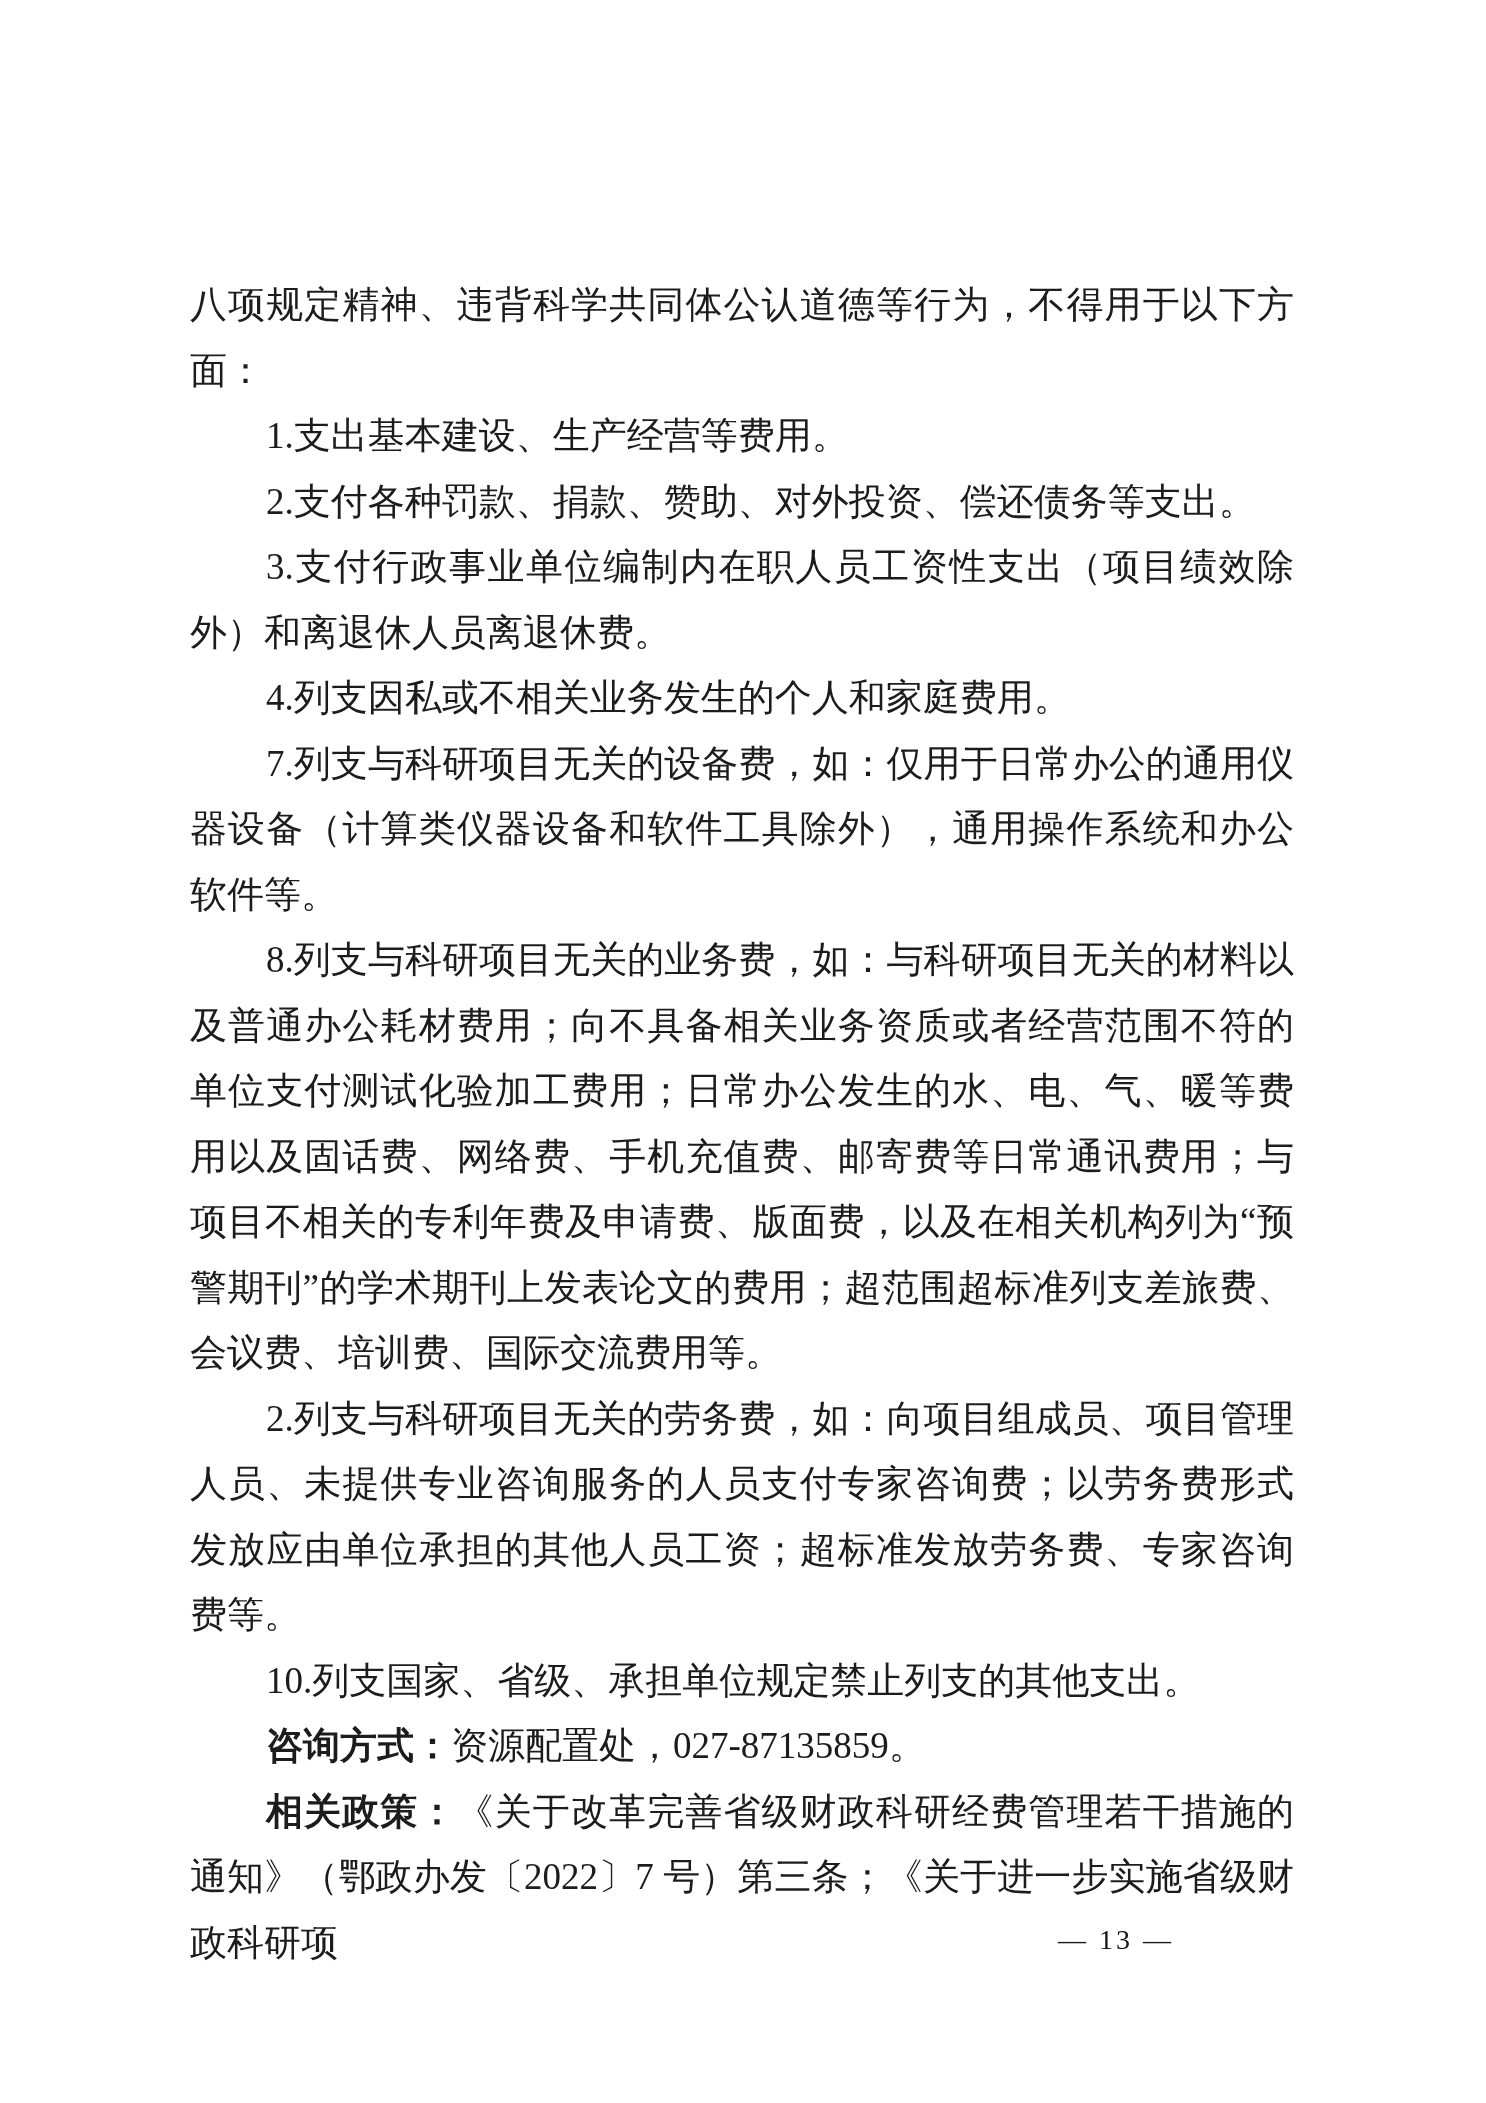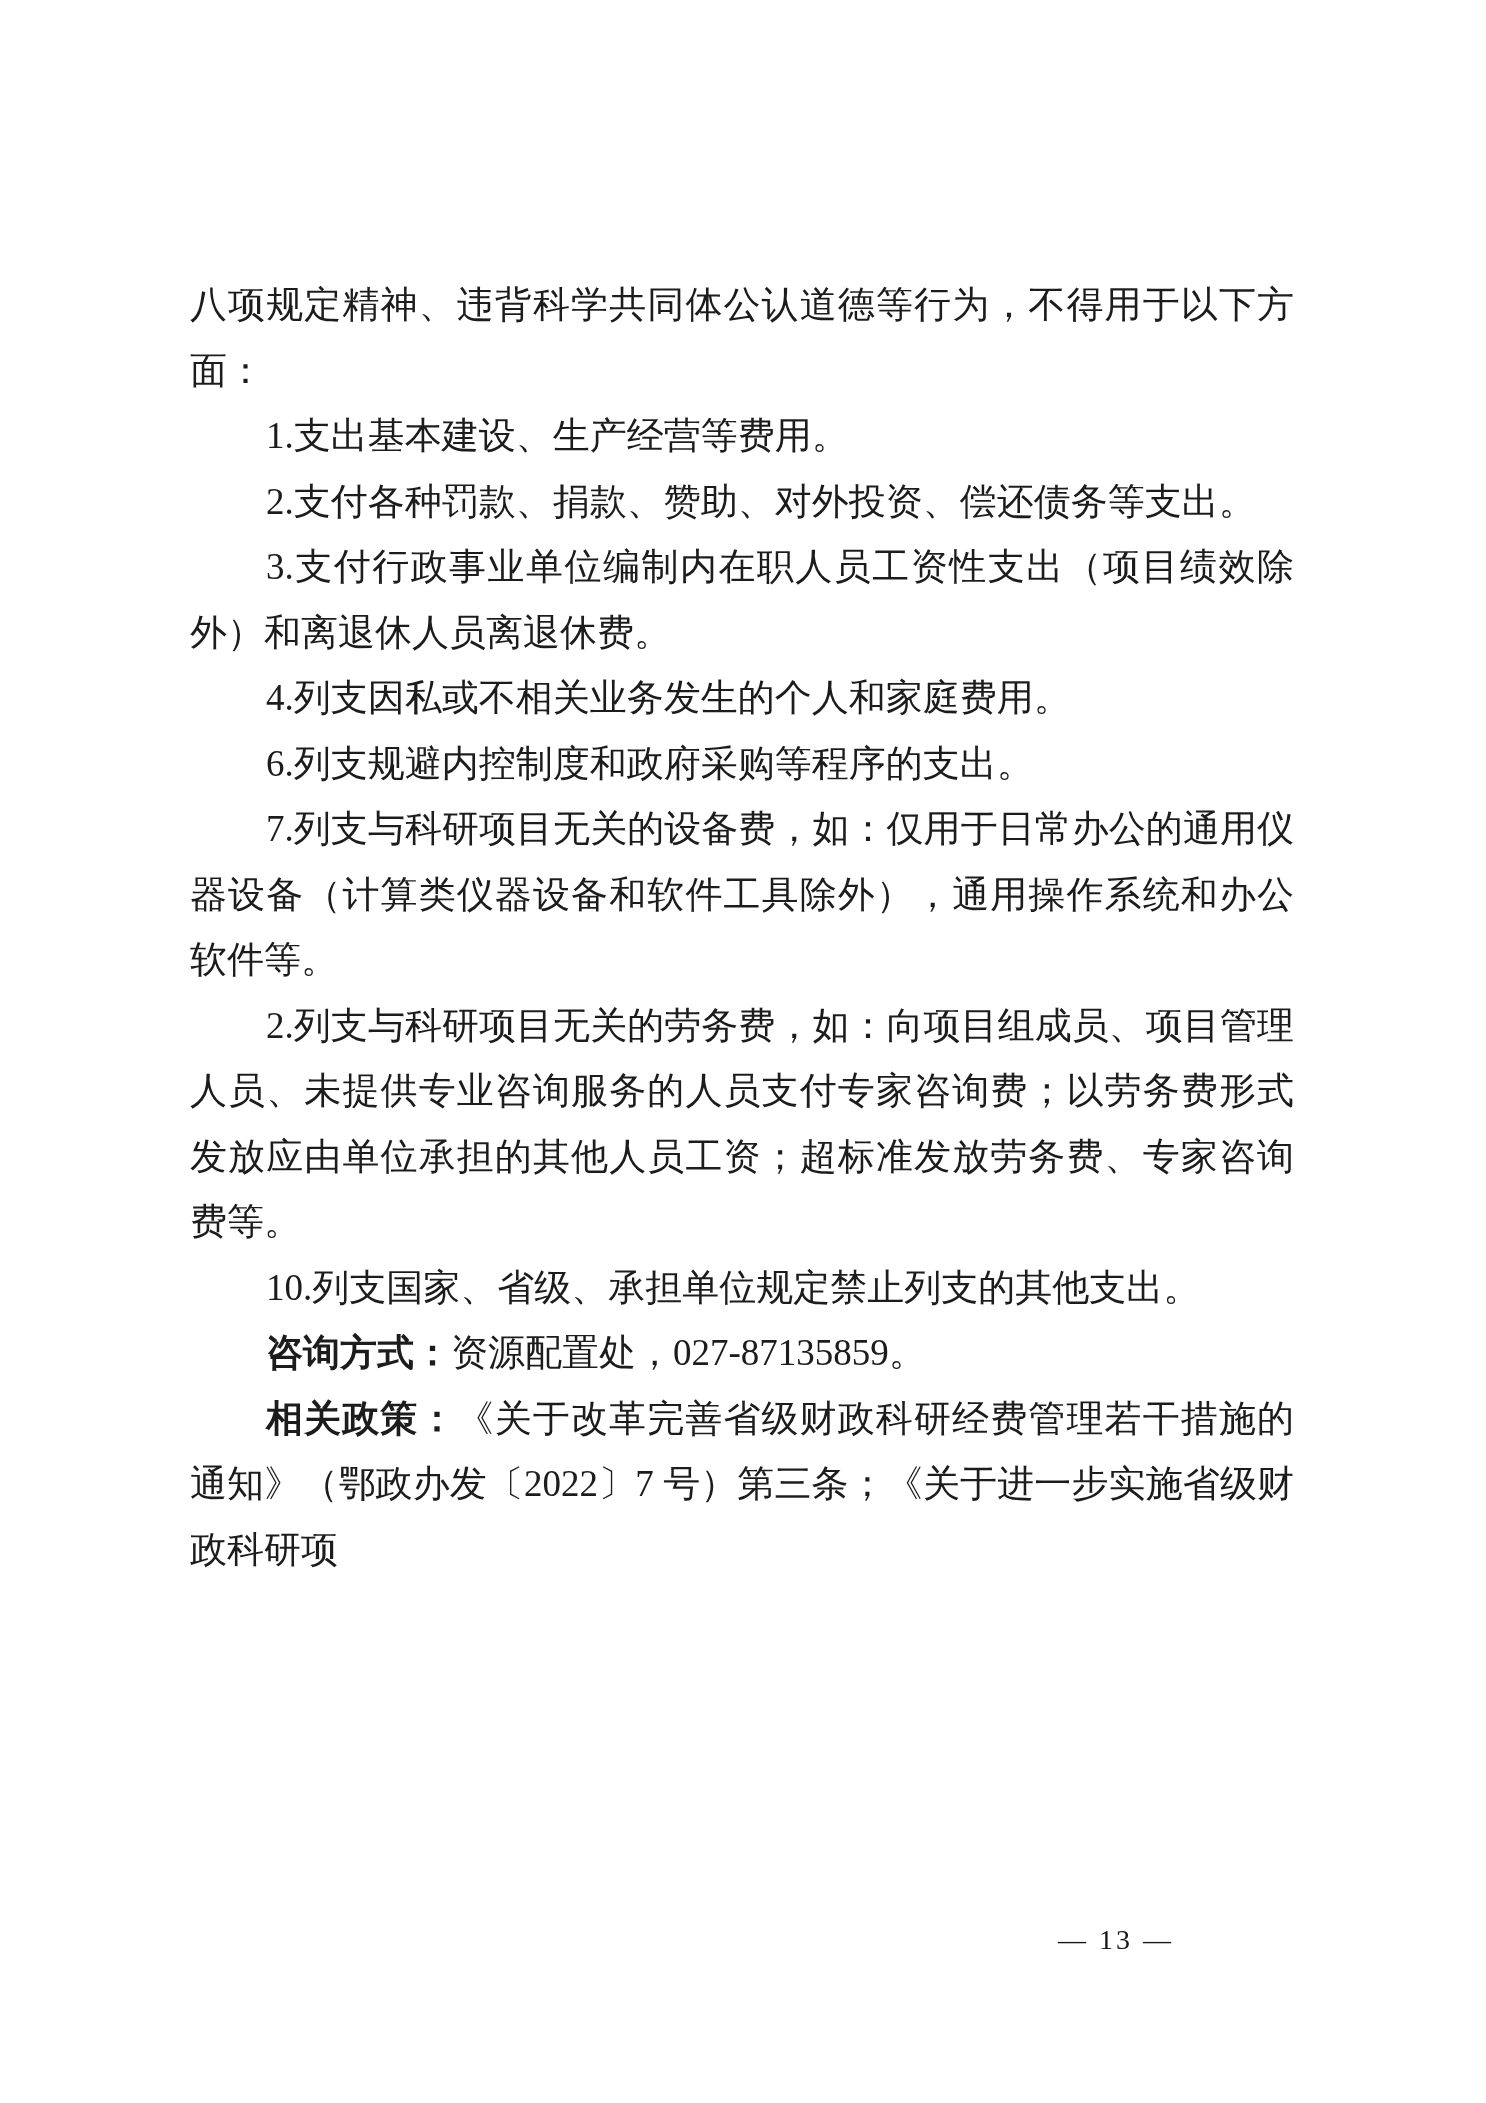--- a/index.html
+++ b/index.html
@@ -51,21 +51,21 @@
 </head>
 <body>
 
 <div class="page">
   <div class="content" id="content">
       <p class="para"><span>八项规定精神、违背科学共同体公认道德等行为，不得用于以下方面：</span></p>
       <p class="para indent"><span>1.支出基本建设、生产经营等费用。</span></p>
       <p class="para indent"><span>2.支付各种罚款、捐款、赞助、对外投资、偿还债务等支出。</span></p>
       <p class="para indent"><span>3.支付行政事业单位编制内在职人员工资性支出（项目绩效除外）和离退休人员离退休费。</span></p>
       <p class="para indent"><span>4.列支因私或不相关业务发生的个人和家庭费用。</span></p>
-      <p class="para indent"><span>6.列支规避内控制度和政府采购等程序的支出。</span></p>
       <p class="para indent"><span>7.列支与科研项目无关的设备费，如：仅用于日常办公的通用仪器设备（计算类仪器设备和软件工具除外），通用操作系统和办公软件等。</span></p>
+      <p class="para indent"><span>8.列支与科研项目无关的业务费，如：与科研项目无关的材料以及普通办公耗材费用；向不具备相关业务资质或者经营范围不符的单位支付测试化验加工费用；日常办公发生的水、电、气、暖等费用以及固话费、网络费、手机充值费、邮寄费等日常通讯费用；与项目不相关的专利年费及申请费、版面费，以及在相关机构列为“预警期刊”的学术期刊上发表论文的费用；超范围超标准列支差旅费、会议费、培训费、国际交流费用等。</span></p>
       <p class="para indent"><span>2.列支与科研项目无关的劳务费，如：向项目组成员、项目管理人员、未提供专业咨询服务的人员支付专家咨询费；以劳务费形式发放应由单位承担的其他人员工资；超标准发放劳务费、专家咨询费等。</span></p>
       <p class="para indent"><span>10.列支国家、省级、承担单位规定禁止列支的其他支出。</span></p>
       <p class="para indent"><span class="label">咨询方式：</span><span>资源配置处，027-87135859。</span></p>
       <p class="para indent"><span class="label">相关政策：</span><span>《关于改革完善省级财政科研经费管理若干措施的通知》（鄂政办发〔2022〕7 号）第三条；《关于进一步实施省级财政科研项</span></p>
     </div>
   <div class="page-number">— 13 —</div>
 </div>
 
 </body></html>

